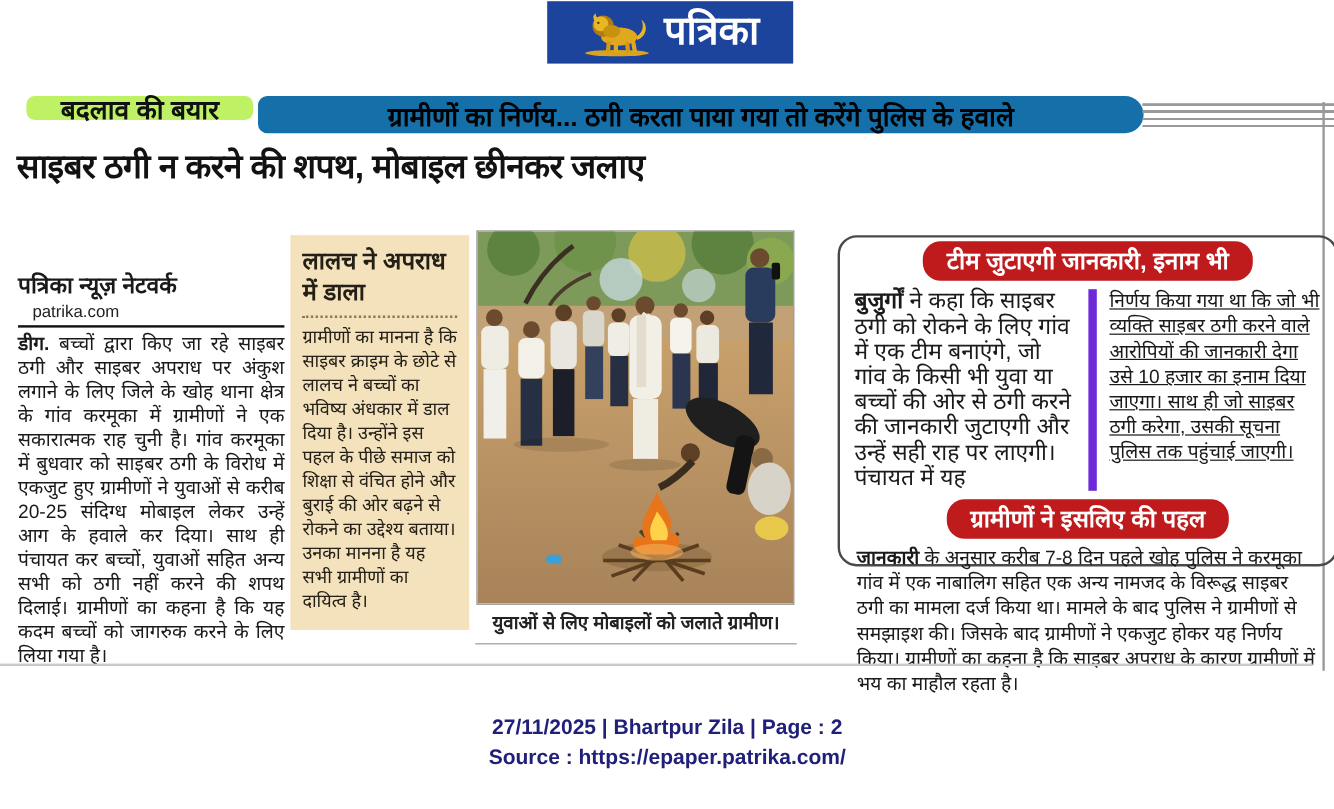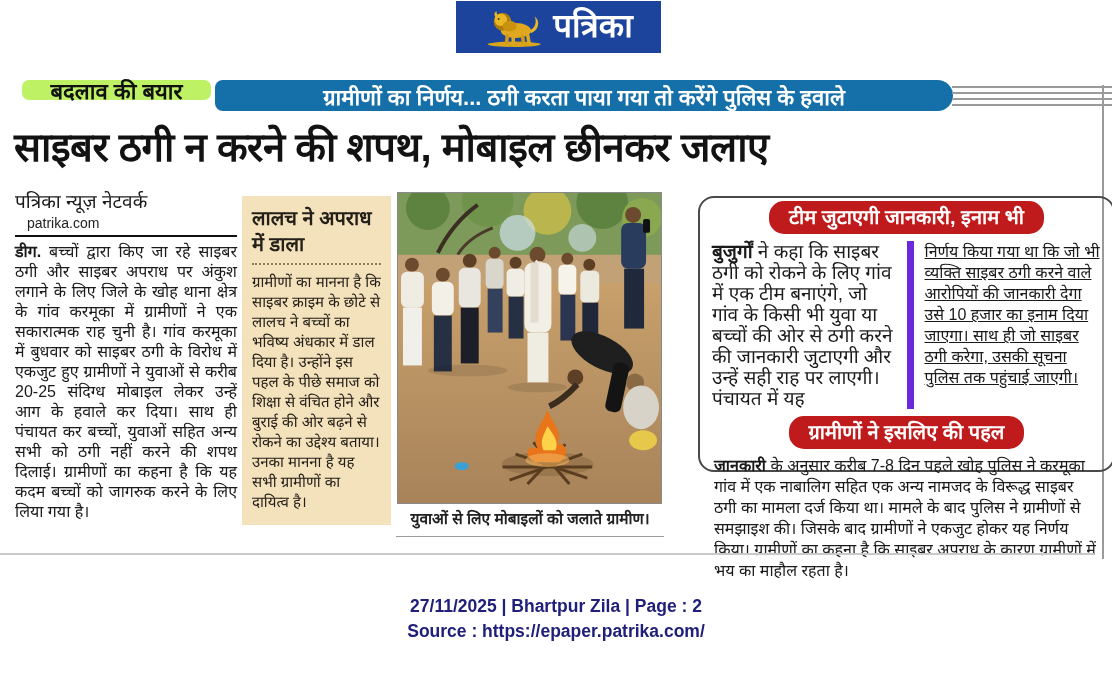--- a/index.html
+++ b/index.html
@@ -11,32 +11,32 @@
   .logo { position:absolute; left:456px; top:1px; width:205px; height:52px; background:#1d449c;
           display:flex; align-items:center; justify-content:center; gap:7px; }
   .logo-text { color:#fff; font-size:33px; font-weight:bold; line-height:1; padding-bottom:4px; }
 
   
   .kicker-label { position:absolute; left:22px; top:80px; width:189px; height:20px; background:#bef264;
                   border-radius:7px; display:flex; align-items:center; justify-content:center;
                   font-size:22px; font-weight:bold; color:#111; }
   .strap { position:absolute; left:215px; top:80px; width:738px; height:31px; background:#156fa9;
            border-radius:8px 16px 16px 8px; display:flex; align-items:center; justify-content:center;
-           color:#ffffff; font-size:22px; font-weight:bold; }
+           color:#000000; font-size:22px; font-weight:bold; }
   .deco-lines { position:absolute; left:952px; top:86px; width:160px; height:20px;
                 background:repeating-linear-gradient(to bottom,#9a9a9a 0 2px,transparent 2px 6px); }
   .v-rule { position:absolute; left:1102px; top:85px; width:2px; height:474px; background:#9a9a9a; }
 
   
-  .headline { position:absolute; left:14px; top:118px; width:1085px; font-size:40px; font-weight:800;
+  .headline { position:absolute; left:14px; top:118px; width:1085px; font-size:28px; font-weight:800;
               color:#121212; letter-spacing:-0.5px; white-space:nowrap; }
 
   
   .left-col { position:absolute; left:15px; top:188px; width:222px; color:#1a1a1a; }
-  .byline { font-size:19px; font-weight:normal; }
+  .byline { font-size:19px; font-weight:bold;margin-top:36px; }
   .source { font-size:14px; color:#222; padding:1px 12px 4px; border-bottom:2px solid #111; margin-bottom:5px; }
   .body-text { font-size:16px; line-height:20px; text-align:justify; }
 
   
   .note-box { position:absolute; left:242px; top:196px; width:149px; height:329px; background:#f4e2bd;
               padding:9px 10px; color:#242018; }
   .note-box h2 { font-size:20px; line-height:26px; font-weight:bold; }
   .dots { border-bottom:2px dotted #8d7b52; margin:6px 0 7px; }
   .note-box p { font-size:15px; line-height:20px; }
 

